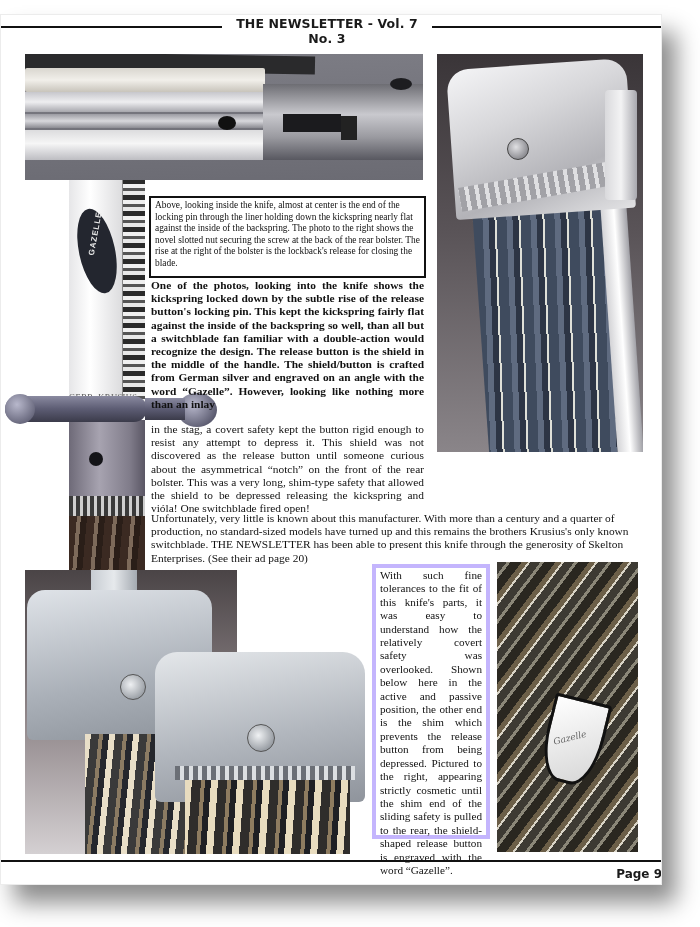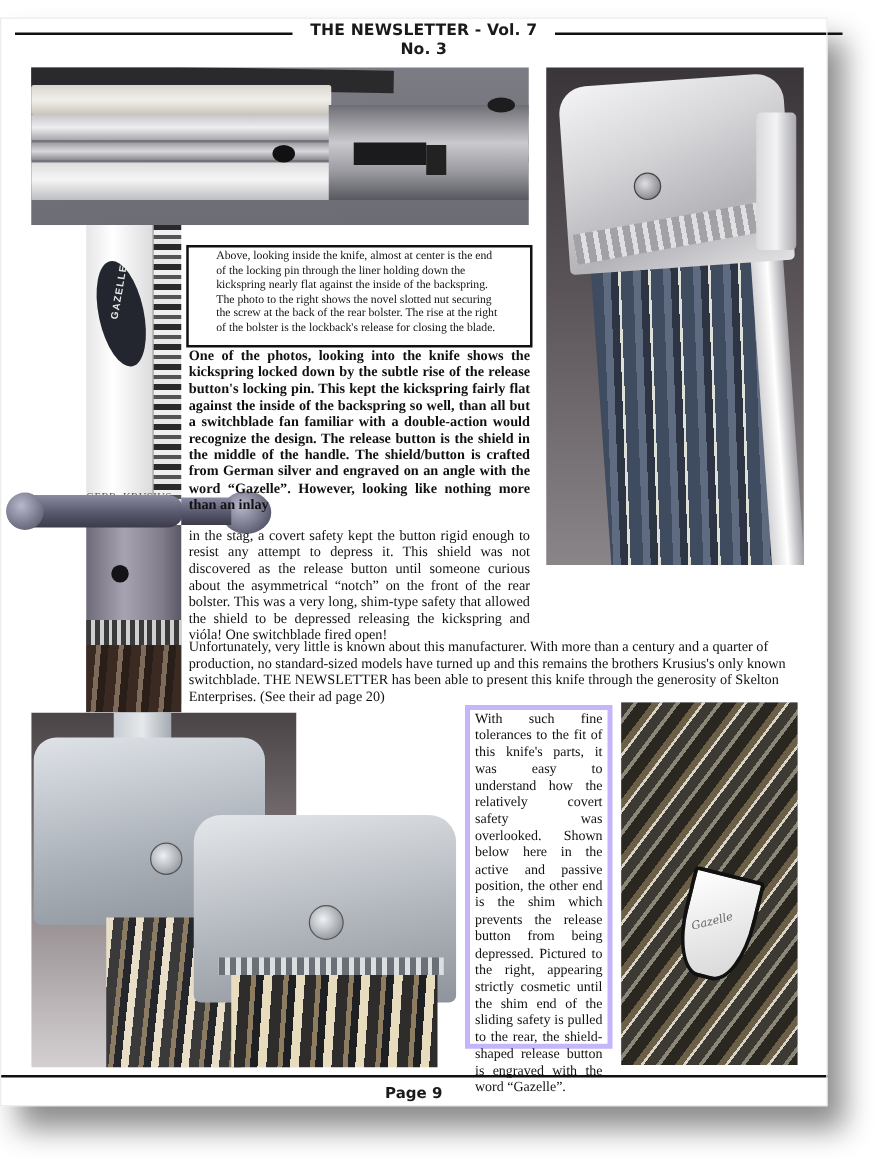--- a/index.html
+++ b/index.html
@@ -6,34 +6,34 @@
   html, body { width: 700px; height: 927px; background: #ffffff; overflow: hidden; }
   body { position: relative; font-family: "Liberation Serif", serif; color: #111; }
 
   .page {
     position: absolute; left: 0; top: 14px; width: 662px; height: 871px;
     background: #ffffff;
     box-shadow: 14px 18px 22px rgba(0,0,0,0.45);
   }
 
   
-  .header { position: absolute; left: 12px; top: 0; width: 662px; height: 30px; }
+  .header { position: absolute; left: 0; top: 0; width: 662px; height: 30px; }
   .header .rule { position: absolute; top: 12px; height: 2px; background: #111; }
   .header .rule.l { left: 0; width: 222px; }
   .header .rule.r { left: 432px; width: 230px; }
   .header .title {
     position: absolute; left: 222px; width: 210px; top: 2px; text-align: center;
     font-family: "DejaVu Sans", sans-serif; font-size: 12.5px; font-weight: bold;
     letter-spacing: 0.1px; color: #1a1a1a;
   }
 
   
   .footer-rule { position: absolute; left: 0; top: 846px; width: 662px; height: 2px; background: #111; }
   .footer-text {
-    position: absolute; left: 0; width: 662px; top: 853px; text-align: center;
+    position: absolute; left: 0; width: 662px; top: 853px; text-align: right;
     font-family: "DejaVu Sans", sans-serif; font-size: 12px; font-weight: bold; color: #1a1a1a;
   }
 
   .photo { position: absolute; overflow: hidden; }
 
   
   .p1 { left: 25px; top: 40px; width: 398px; height: 126px;
     background: linear-gradient(178deg, #7d7d85 0%, #6b6b73 100%); }
   .p1 .dark { position:absolute; left:-10px; top:0; width:300px; height:18px; background:#2a2a2c; transform: rotate(1deg); }
   .p1 .pad { position:absolute; left:0; top:14px; width:240px; height:24px;
@@ -123,21 +123,21 @@
     transform: rotate(12deg); }
   .p5 .shield { position:absolute; left:48px; top:136px; width:58px; height:86px;
     background: linear-gradient(150deg,#ffffff,#d6d6d6); border:3px solid #111;
     border-radius: 4px 4px 40% 40% / 4px 4px 60% 60%; transform: rotate(14deg); }
   .p5 .shield-text { position:absolute; left:56px; top:170px; width:40px;
     font-family:"DejaVu Serif",serif; font-style:italic; font-size:9px; color:#666; transform: rotate(-14deg); }
 
   
   .caption-box {
     position: absolute; left: 149px; top: 182px; width: 277px; height: 82px;
-    border: 2px solid #111; padding: 2px 22px;
+    border: 2px solid #111; padding: 2px 4px;
     font-size: 9.4px; line-height: 11.6px; text-align: left; color: #111;
   }
 
   .body-text { position: absolute; font-size: 11.4px; line-height: 13.2px; text-align: justify; color: #111; }
   .bt1 { left: 151px; top: 265px; width: 273px; font-weight: bold; }
   .bt2 { left: 151px; top: 409px; width: 273px; }
   .bt3 { left: 151px; top: 498px; width: 500px; text-align: left; }
 
   .side-box {
     position: absolute; left: 372px; top: 550px; width: 118px; height: 275px;

